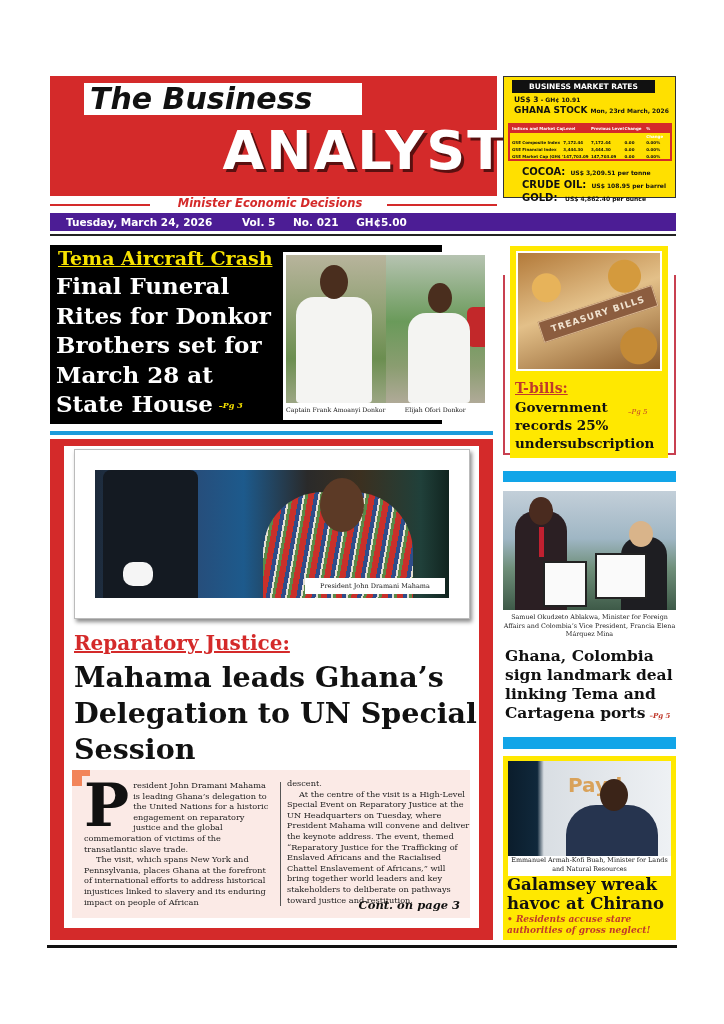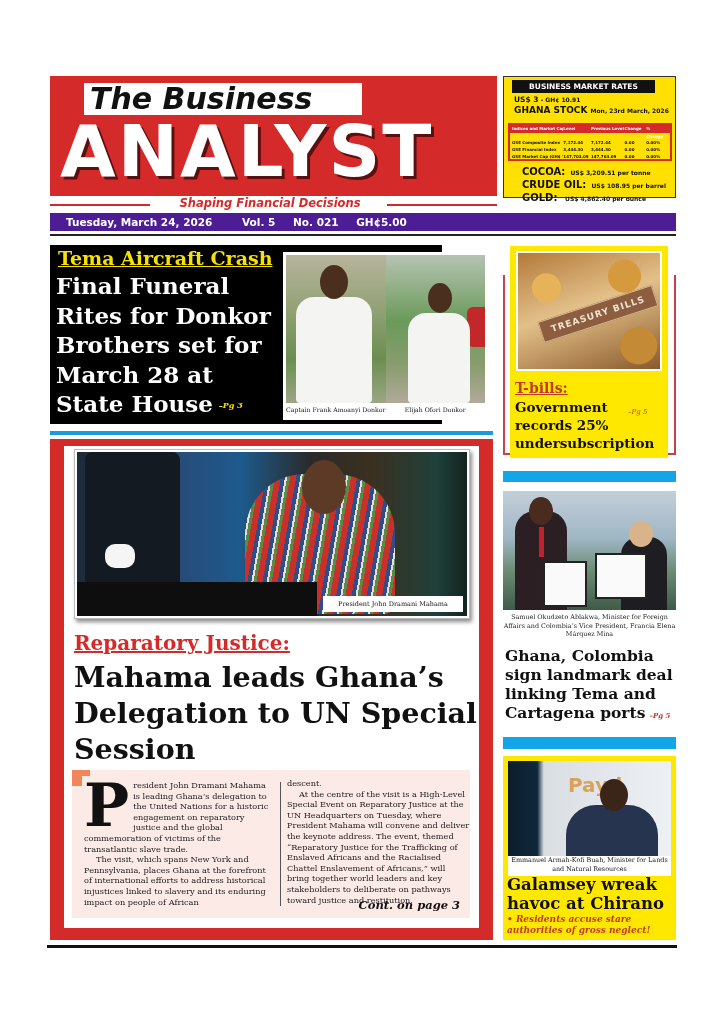--- a/index.html
+++ b/index.html
@@ -4,22 +4,22 @@
 <style>
   * { box-sizing: border-box; margin: 0; padding: 0; }
   html, body { width: 724px; height: 1024px; background: #ffffff; overflow: hidden; }
   body { position: relative; font-family: "DejaVu Serif", serif; color: #111; }
 
   
   .masthead { position: absolute; left: 50px; top: 76px; width: 447px; height: 120px; background: #d42a2a; }
   .mast-the { position: absolute; left: 34px; top: 7px; width: 278px; height: 32px; background: #fff;
     font-family: "DejaVu Sans", sans-serif; font-weight: bold; font-style: italic; font-size: 30px; line-height: 32px;
     color: #111; padding-left: 6px; letter-spacing: 0px; white-space: nowrap; overflow: hidden; }
-  .mast-analyst { position: absolute; left: 10px; top: 34px; width: 430px; text-align: left;
-    font-family: "DejaVu Sans", sans-serif; font-weight: bold; font-size: 72px; line-height: 82px; color: #fff;
+  .mast-analyst { position: absolute; left: 26px; top: 34px; width: 430px; text-align: right;
+    font-family: "DejaVu Sans", sans-serif; font-weight: bold; font-size: 54px; line-height: 82px; color: #fff;
     letter-spacing: 2px; text-shadow: 3px 3px 0 #5a1010; white-space: nowrap; transform: scaleY(1.0); }
   .tagline-row { position: absolute; left: 50px; top: 198px; width: 447px; height: 12px; }
   .tagline-line { position: absolute; top: 6px; height: 2px; background: #d42a2a; }
   .tagline-line.l { left: 0; width: 100px; }
   .tagline-line.r { right: 0; width: 110px; }
   .tagline { position: absolute; left: 110px; width: 220px; top: -2px; text-align: center;
     font-family: "DejaVu Sans", sans-serif; font-weight: bold; font-style: italic; font-size: 11.5px; color: #d42a2a; white-space: nowrap; }
   .dateline { position: absolute; left: 50px; top: 213px; width: 626px; height: 18px; background: #4c1d95; color: #fff;
     font-family: "DejaVu Sans", sans-serif; font-weight: bold; font-size: 10.5px; line-height: 18px; padding-left: 16px; white-space: nowrap; }
   .dateline span { margin-right: 14px; }
@@ -81,21 +81,21 @@
   .tbills-pg { position: absolute; left: 118px; top: 162px; font-size: 7px; font-style: italic; color: #c0392b; font-family: "DejaVu Serif", serif; }
 
   
   .blue-line { position: absolute; left: 50px; top: 431px; width: 443px; height: 4px; background: #1a9bdc; }
   .blue-bar-1 { position: absolute; left: 503px; top: 471px; width: 173px; height: 11px; background: #12a5e8; }
   .blue-bar-2 { position: absolute; left: 503px; top: 737px; width: 173px; height: 12px; background: #12a5e8; }
 
   
   .main { position: absolute; left: 50px; top: 439px; width: 443px; height: 501px; background: #d42a2a; }
   .main-inner { position: absolute; left: 14px; top: 7px; width: 415px; height: 482px; background: #fff; }
-  .main-photo { position: absolute; left: 10px; top: 3px; width: 396px; height: 170px; background: #fff; padding: 2px; box-shadow: 2px 3px 4px rgba(0,0,0,0.45); border: 1px solid #bbb; }
+  .main-photo { position: absolute; left: 10px; top: 3px; width: 396px; height: 170px; background: #fff; padding: 20px; box-shadow: 2px 3px 4px rgba(0,0,0,0.45); border: 1px solid #bbb; }
   .main-photo .scene { position: relative; width: 100%; height: 100%; overflow: hidden;
     background: linear-gradient(90deg, #1d2a3a 0%, #274d7a 28%, #1d5a8c 42%, #2a2a2a 60%, #3b3020 75%, #20403a 92%, #11241f 100%); }
   .guard { position: absolute; left: 8px; top: 0; width: 95px; height: 160px; background: #141a22; border-radius: 8px; }
   .glove { position: absolute; left: 28px; top: 92px; width: 30px; height: 24px; background: #f5f5f5; border-radius: 10px; }
   .podium { position: absolute; left: 0; top: 130px; width: 240px; height: 40px; background: #0e0e0e; }
   .speaker { position: absolute; left: 168px; top: 22px; width: 150px; height: 140px; border-radius: 60px 60px 10px 10px;
     background: repeating-linear-gradient(100deg, #c9302a 0 6px, #2f4d8a 6px 10px, #e8e1d4 10px 12px, #5b8a48 12px 15px); }
   .speaker-head { position: absolute; left: 225px; top: 8px; width: 44px; height: 54px; background: #5c3a26; border-radius: 50%; }
   .photo-cap { position: absolute; right: 4px; bottom: 4px; width: 140px; height: 16px; background: #fff; font-family: "DejaVu Serif", serif;
     font-size: 6.5px; line-height: 16px; text-align: center; color: #111; }
@@ -142,21 +142,21 @@
 </style>
 </head>
 <body>
 
 <div class="masthead">
   <div class="mast-the">The Business</div>
   <div class="mast-analyst">ANALYST</div>
 </div>
 <div class="tagline-row">
   <div class="tagline-line l"></div>
-  <div class="tagline">Shaping Financial Decisions</div>
+  <div class="tagline">Minister Economic Decisions</div>
   <div class="tagline-line r"></div>
 </div>
 <div class="dateline">
   <span class="date">Tuesday, March 24, 2026</span>
   <span>Vol. 5</span>
   <span>No. 021</span>
   <span>GH¢5.00</span>
 </div>
 <div class="rule-under-date"></div>
 

